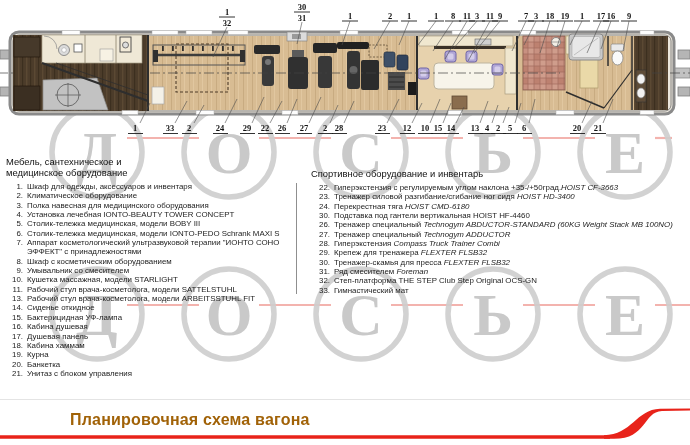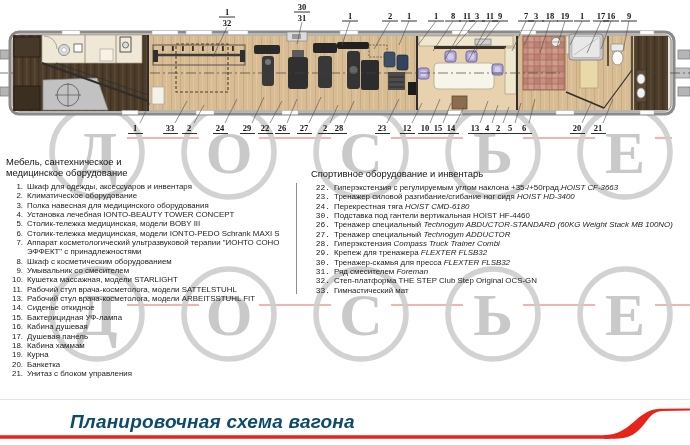--- a/index.html
+++ b/index.html
@@ -7,27 +7,27 @@
         font-family:"Liberation Sans",sans-serif;color:#1c1c1c;}
   #wm{position:absolute;top:0;left:0;z-index:0;}
   #plan{position:absolute;top:0;left:0;z-index:2;}
   .cols{position:absolute;top:0;left:0;z-index:2;width:690px;height:445px;pointer-events:none;}
   .col-left{position:absolute;left:6px;top:156px;width:289px;}
   .col-right{position:absolute;left:303px;top:168px;width:384px;margin-left:8px;}
   .col-title{font-weight:normal;font-size:9.4px;line-height:11px;color:#111;}
   .list{margin-top:4px;}
   .li{display:flex;line-height:9.35px;font-size:7.9px;}
   .num{width:17px;text-align:right;margin-right:4px;flex:0 0 auto;}
-  .col-right .num{width:19px;font-family:Liberation Mono, monospace;}
+  .col-right .num{width:19px;}
   .txt{flex:1;}
   .txt i{}
   .vdiv{position:absolute;left:296px;top:183px;width:1px;height:111px;background:#8f8f8f;z-index:2;}
   .topline{position:absolute;left:0;top:399px;width:690px;height:1px;background:#e4e4e4;z-index:1;}
-  .footer-title{position:absolute;left:70px;top:411px;z-index:3;font-size:19px;font-weight:bold;
-                color:#0c4a6e;letter-spacing:.2px;font-style:italic;}
+  .footer-title{position:absolute;left:70px;top:411px;z-index:3;font-size:16px;font-weight:bold;
+                color:#a16207;letter-spacing:.2px;}
   #redline{position:absolute;left:0;top:400px;z-index:2;}
   
   .cl-txt{font-family:"Liberation Serif",serif;font-weight:bold;font-size:8.5px;fill:#141414;}
   .cl-ul{stroke:#1c1c1c;stroke-width:.9;}
   .cl-ld{stroke:#4c4c4c;stroke-width:.6;fill:none;}
   .wm-letter{font-family:"Liberation Serif",serif;font-weight:bold;font-size:60px;}
 </style>
 </head>
 <body>
 

